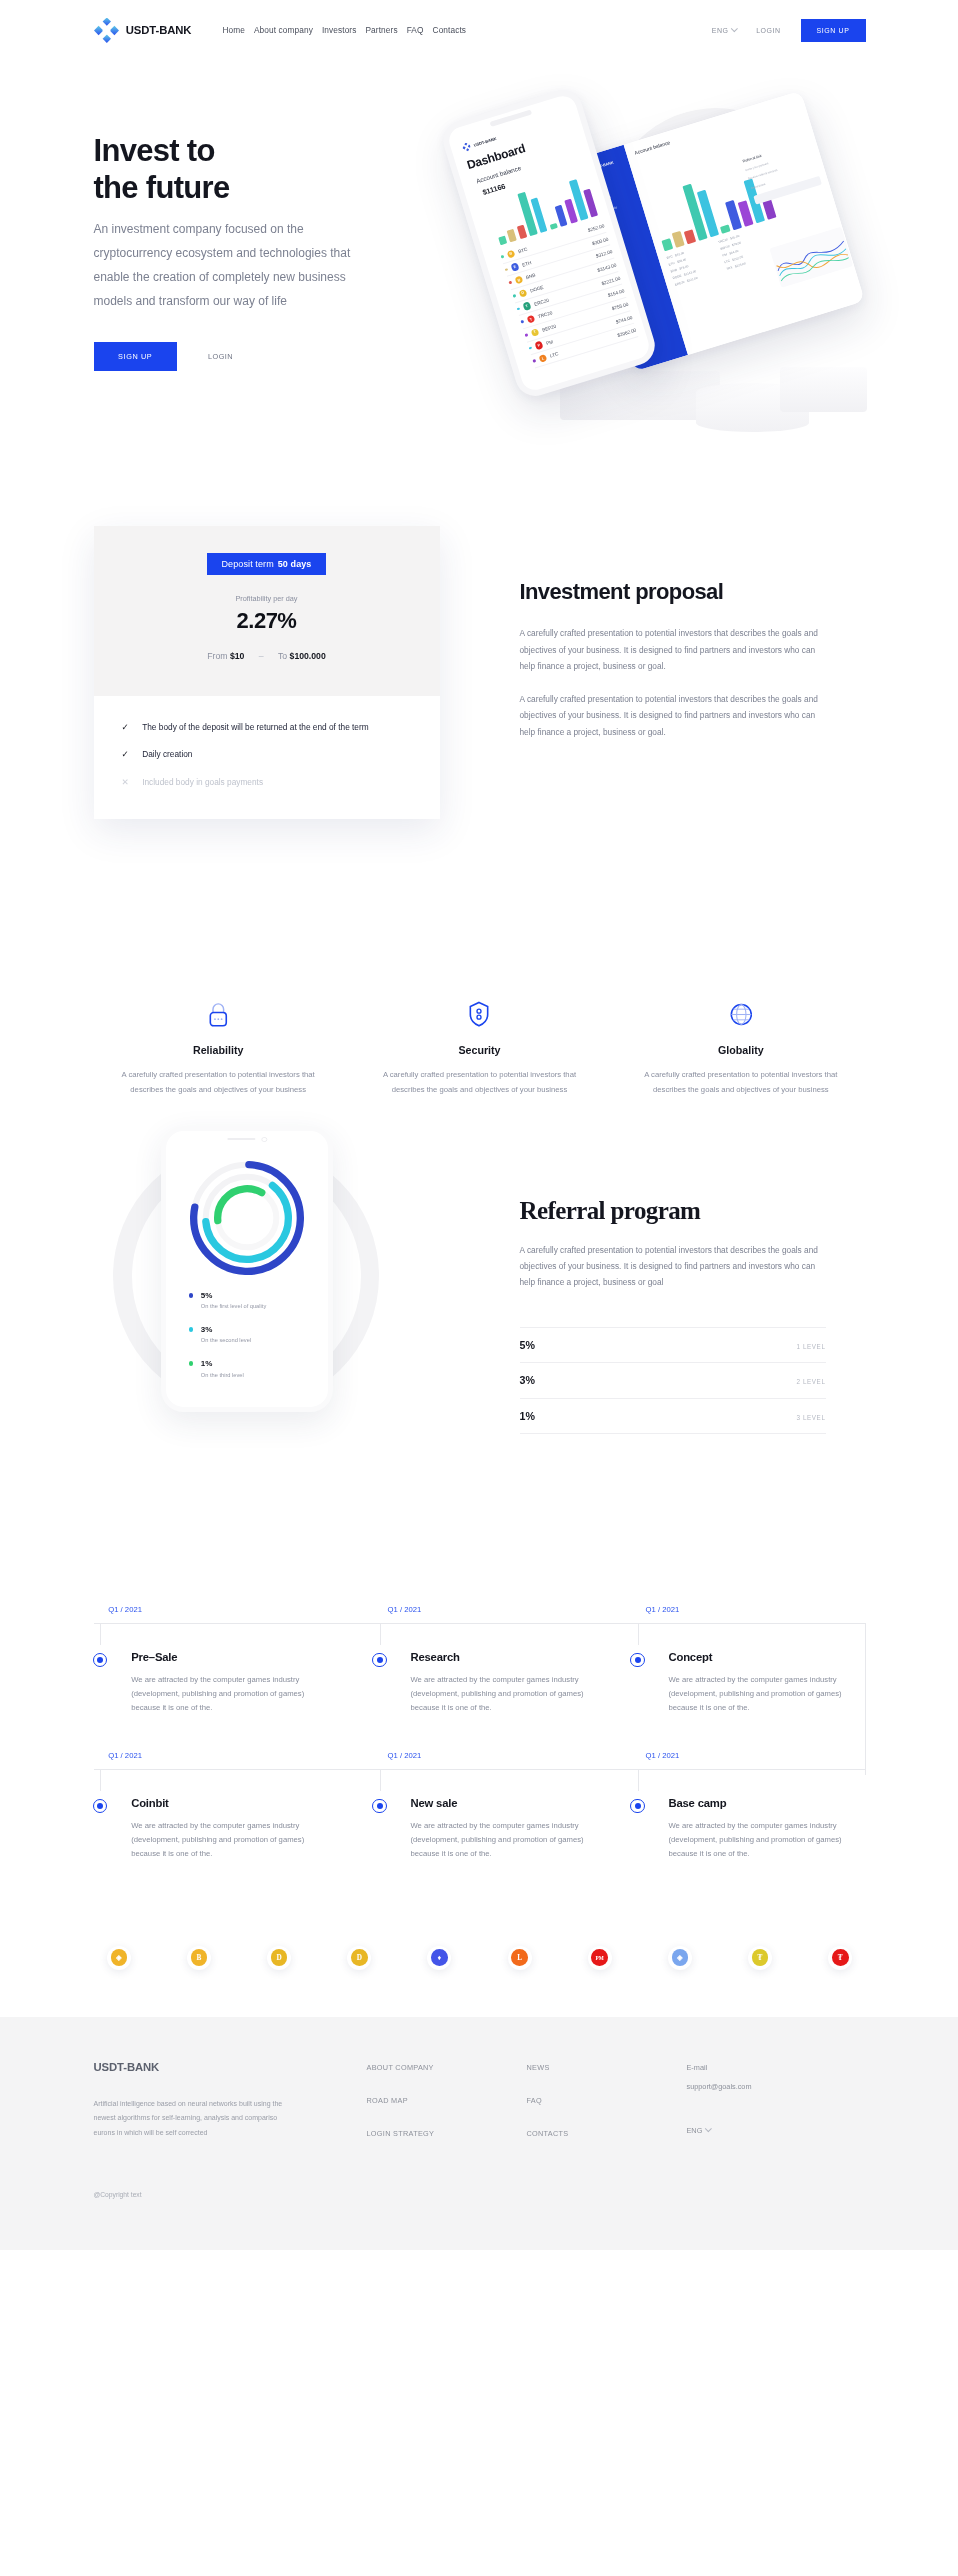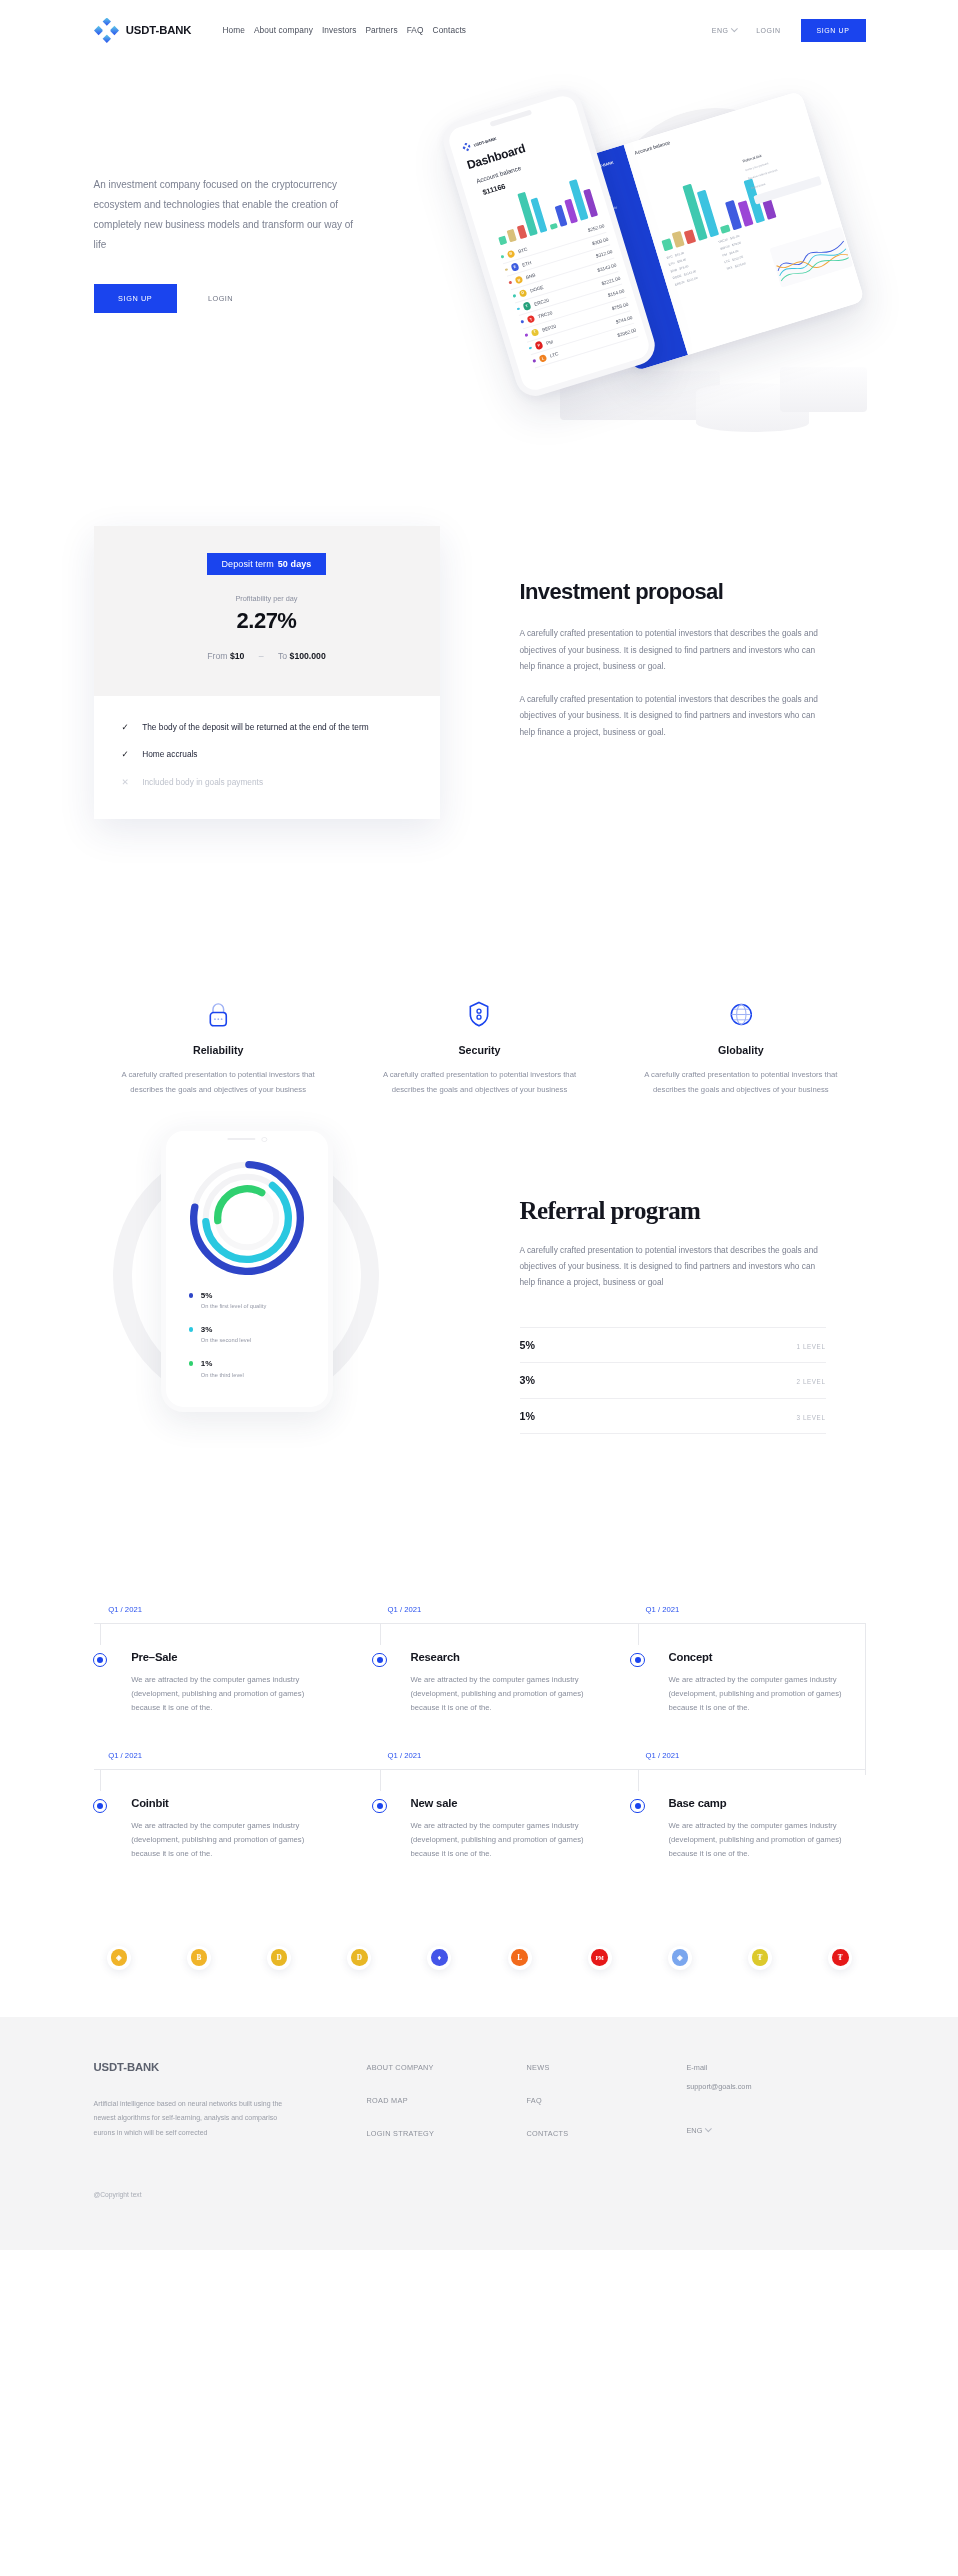--- a/index.html
+++ b/index.html
@@ -29,21 +29,21 @@
   .btn-primary {
     background:#1a44ee; color:#fff; border:none; cursor:pointer;
     font-family:"Liberation Sans", sans-serif;
     font-size:7px; letter-spacing:0.6px; padding:8px 16px;
   }
 
   
   .hero { position:relative; height:466px; }
   .hero-copy { position:absolute; left:0; top:73px; width:313px; }
   .hero h1 { font-size:31px; line-height:1.18; margin:0; font-weight:bold; letter-spacing:-0.7px; color:#14161f; }
-  .hero p { font-size:10px; line-height:2.0; color:#7c8191; margin:42px 0 0; width:266px; }
+  .hero p { font-size:12px; line-height:2.0; color:#7c8191; margin:11px 0 0; width:266px; }
   .hero-cta { margin-top:29px; display:flex; align-items:center; gap:31px; }
   .hero-cta .btn-primary { padding:10px 24.6px; font-size:7.3px; }
   .hero-cta .login-link { font-size:7.3px; color:#6f7484; }
 
   
   .hero-art { position:absolute; left:359px; top:20px; width:439px; height:426px; }
   .art-arc { position:absolute; left:153px; top:28px; width:220px; height:220px;
     border:17.3px solid #f4f4f6; border-radius:50%; border-bottom-color:transparent; transform:rotate(-16deg); }
   .podium { position:absolute; left:107px; top:263px; width:306px; height:93px; }
   .podium .p { position:absolute; background:linear-gradient(180deg,#fdfdfe,#f1f1f4); border-radius:4px; }
@@ -227,20 +227,24 @@
         </div>
         <a class="login-link">LOGIN</a>
         <button class="btn-primary">SIGN UP</button>
       </div>
     </div>
   </div>
 
   <div class="wrap">
     <div class="hero">
       <div class="hero-copy">
+        <h1>
+          <span>Invest to</span><br>
+          <span>the future</span>
+        </h1>
         <p>An investment company focused on the cryptocurrency ecosystem and technologies that enable the creation of completely new business models and transform our way of life</p>
         <div class="hero-cta">
           <button class="btn-primary">SIGN UP</button>
           <a class="login-link">LOGIN</a>
         </div>
       </div>
 
       <div class="hero-art">
         <div class="art-arc"></div>
         <div class="podium">
@@ -424,21 +428,21 @@
             <b>$100.000</b>
           </div>
         </div>
         <div class="dep-bot">
           <div class="dep-li">
             <span class="mk">✓</span>
             <span>The body of the deposit will be returned at the end of the term</span>
           </div>
           <div class="dep-li">
             <span class="mk">✓</span>
-            <span>Home accruals</span>
+            <span>Daily creation</span>
           </div>
           <div class="dep-li off">
             <span class="mk">✕</span>
             <span>Included body in goals payments</span>
           </div>
         </div>
       </div>
 
       <div class="prop-copy">
         <h2>Investment proposal</h2>

